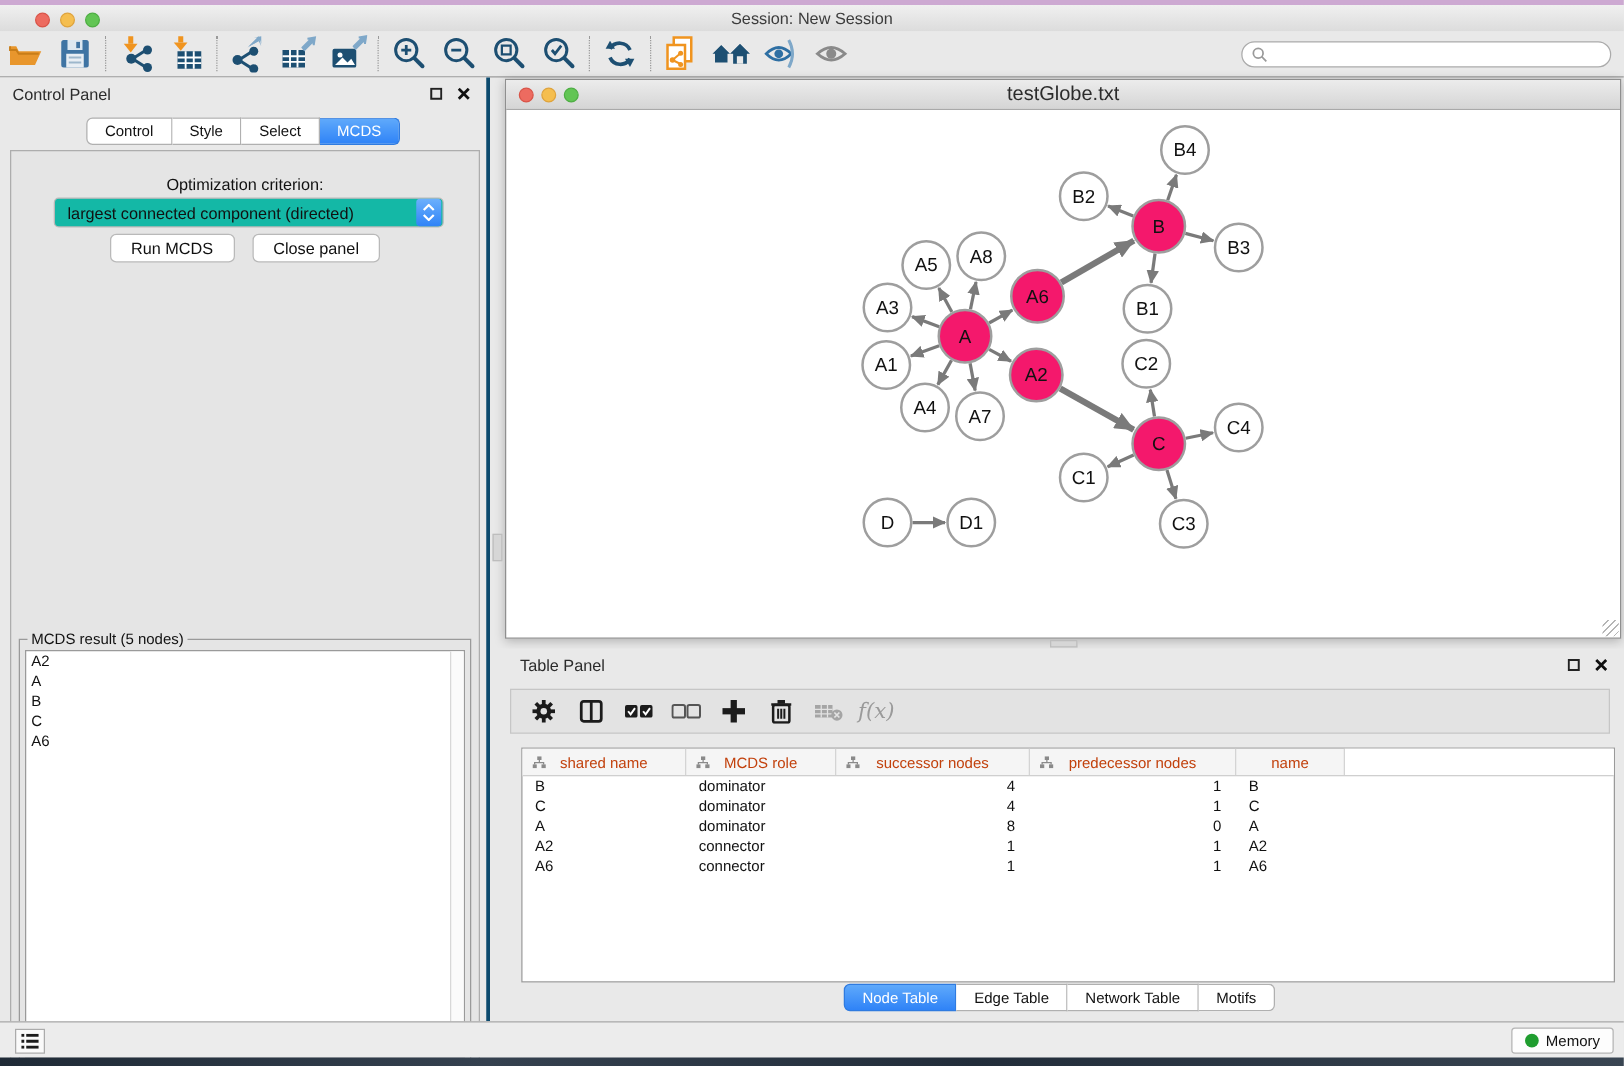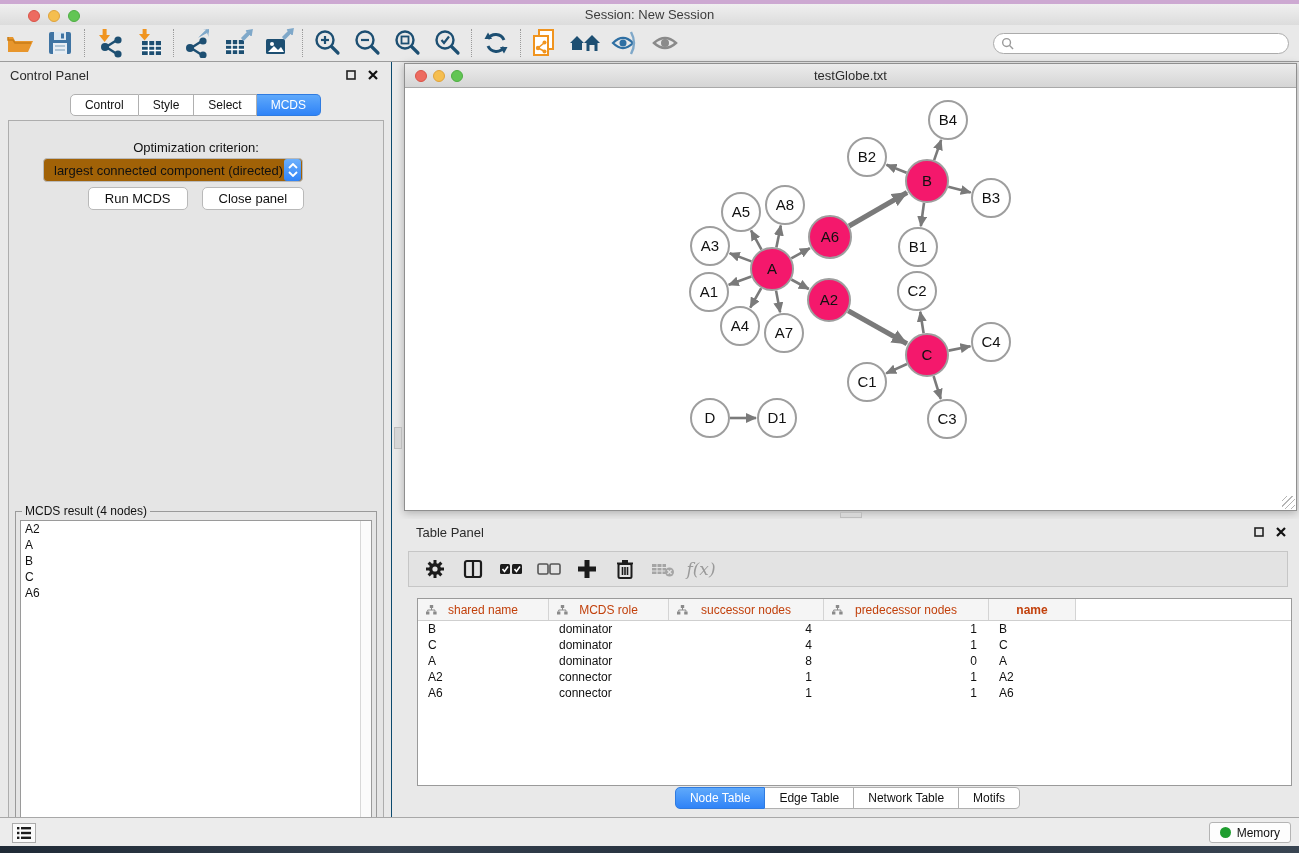--- a/index.html
+++ b/index.html
@@ -21,36 +21,36 @@
   #toolbar { left:0; top:25px; width:1299px; height:37px; background:#e9e9e9;
     border-bottom:1px solid #9c9c9c; display:flex; align-items:center; }
   .tb-ic { width:40px; height:32px; display:flex; align-items:center; justify-content:center; cursor:pointer; }
   .tb-sep { width:1px; height:28px; border-left:1px dotted #9a9a9a; margin:0 4px; }
   #search-wrap { position:absolute; right:10px; top:8px; width:296px; height:21px;
     background:#fff; border:1px solid #ababab; border-radius:11px; display:flex; align-items:center; padding-left:7px; }
   #search-input { border:none; outline:none; font-size:12px; width:250px; background:transparent; }
 
   
   #control-panel { left:0; top:62px; width:392px; height:755px; background:#e9e9e9;
-    border-right:1px solid #0c4a6e; }
+    border-right:3px solid #0c4a6e; }
   .panel-head { height:26px; display:flex; align-items:center; padding:0 10px; font-size:13px; color:#2b2b2b; }
   .panel-head .spacer { flex:1; }
   .mini-btn { width:16px; height:16px; display:flex; align-items:center; justify-content:center; margin-left:6px; cursor:pointer; }
 
   .seg-tabs { display:flex; justify-content:center; margin-top:6px; }
   .seg-tab { font-size:12px; color:#111; background:#fff; border:1px solid #b0b0b0; border-left:none;
     padding:3px 14px; cursor:pointer; line-height:14px; }
   .seg-tab:first-child { border-left:1px solid #b0b0b0; border-radius:5px 0 0 5px; }
   .seg-tab:last-child { border-radius:0 5px 5px 0; }
   .seg-tab.active { background:linear-gradient(#5fa9fb,#2f83f7); border-color:#2f7be0; color:#fff; }
 
   #cp-content { position:absolute; left:8px; top:58px; width:376px; height:742px;
     border:1px solid #adadad; background:#e5e5e5; }
   #opt-label { text-align:center; font-size:13px; color:#111; margin-top:19px; }
-  #opt-select { position:absolute; left:34px; top:37px; width:260px; height:24px; background:#a16207;
+  #opt-select { position:absolute; left:34px; top:37px; width:312px; height:24px; background:#14b8a6;
     border:1px solid #b9b9b9; border-radius:4px; display:flex; align-items:center; cursor:pointer; }
   #opt-select .val { flex:1; font-size:13px; color:#111; padding-left:10px; white-space:nowrap; }
   #opt-select .cap { width:20px; height:22px; border-radius:3px;
     background:linear-gradient(#6cb0fc,#2f83f7); margin:1px; display:flex; flex-direction:column;
     align-items:center; justify-content:center; gap:2px; }
   .btn { background:#fff; border:1px solid #b9b9b9; border-radius:5px; font-size:13px; color:#111;
     padding:3px 16px; cursor:pointer; }
   #cp-buttons { position:absolute; left:0; top:66px; width:100%; display:flex; justify-content:center; gap:14px; }
 
   #mcds-fieldset { position:absolute; left:6px; top:390px; width:362px; height:340px;
@@ -59,21 +59,21 @@
   #mcds-list { position:absolute; left:4px; top:8px; width:352px; height:326px; background:#fff;
     border:1px solid #9a9a9a; overflow:hidden; }
   #mcds-scroll { position:absolute; right:0; top:0; width:11px; height:100%; background:#fbfbfb; border-left:1px solid #d8d8d8; }
   .mcds-item { font-size:12px; color:#111; line-height:16px; padding-left:4px; }
 
   
   #net-window { left:404px; top:63px; width:893px; height:448px; background:#fff;
     border:1px solid #8f8f8f; box-shadow:0 2px 8px rgba(0,0,0,.25); }
   #net-titlebar { position:absolute; left:0; top:0; width:100%; height:24px;
     background:linear-gradient(#ececec,#d5d5d5); border-bottom:1px solid #a9a9a9; }
-  #net-title { width:100%; text-align:center; font-size:13px; color:#2b2b2b; line-height:24px; }
+  #net-title { width:100%; text-align:center; font-size:16px; color:#2b2b2b; line-height:24px; }
   #net-canvas { position:absolute; left:1px; top:24px; width:889px; height:421px; background:#fff; }
   #resize-grip { position:absolute; right:1px; bottom:1px; width:13px; height:13px;
     background:repeating-linear-gradient(135deg, transparent 0 3px, #b5b5b5 3px 4px); cursor:nwse-resize; }
 
   .splitter-v { left:394px; top:427px; width:8px; height:22px; background:#d6d6d6; border:1px solid #bdbdbd; }
   .splitter-h { left:840px; top:512px; width:22px; height:6px; background:#d6d6d6; border:1px solid #bdbdbd; }
 
   
   #table-panel { left:396px; top:519px; width:903px; height:298px; background:#e9e9e9; }
   #tp-toolbar { position:absolute; left:12px; top:32px; width:880px; height:36px; background:#e3e3e3;
@@ -296,21 +296,21 @@
         <svg width="10" height="6">
             <path d="M1 1 L5 5 L9 1" fill="none" stroke="#fff" stroke-width="1.8"></path>
           </svg>
       </span>
     </div>
     <div id="cp-buttons">
       <button class="btn">Run MCDS</button>
       <button class="btn">Close panel</button>
     </div>
     <div id="mcds-fieldset">
-      <div id="mcds-legend">MCDS result (4 nodes)</div>
+      <div id="mcds-legend">MCDS result (5 nodes)</div>
       <div id="mcds-list">
         <div id="mcds-scroll"></div>
       <div class="mcds-item">A2</div>
           <div class="mcds-item">A</div>
           <div class="mcds-item">B</div>
           <div class="mcds-item">C</div>
           <div class="mcds-item">A6</div>
         </div>
     </div>
   </div>
@@ -560,21 +560,21 @@
         </div>
         <div class="nt-hcell" style="width: 165px;">
           <svg width="11" height="10" class="tree">
             <rect x="3.8" y="0" width="3.4" height="3" fill="#8a8a8a"></rect>
             <rect x="0" y="6.5" width="3.4" height="3" fill="#8a8a8a"></rect>
             <rect x="7.2" y="6.5" width="3.4" height="3" fill="#8a8a8a"></rect>
             <path d="M5.5 3 L5.5 5 M1.7 6.5 L1.7 5 L8.9 5 L8.9 6.5" stroke="#8a8a8a" fill="none" stroke-width="1"></path>
           </svg>
           <span>predecessor nodes</span>
         </div>
-        <div class="nt-hcell" style="width: 87px; font-weight: bold;">
+        <div class="nt-hcell" style="width: 87px;">
           <span>name</span>
         </div>
         <div class="nt-hcell" style="width: 217px; flex: 1 1 0%; border-right: none; background: rgb(255, 255, 255);">
           <span></span>
         </div>
       </div>
     <div id="nt-body">
         <div class="nt-row">
           <div class="nt-cell" style="width: 131px; text-align: left; padding: 0px 0px 0px 10px;">B</div>
           <div class="nt-cell" style="width: 120px; text-align: left; padding: 0px 0px 0px 10px;">dominator</div>

